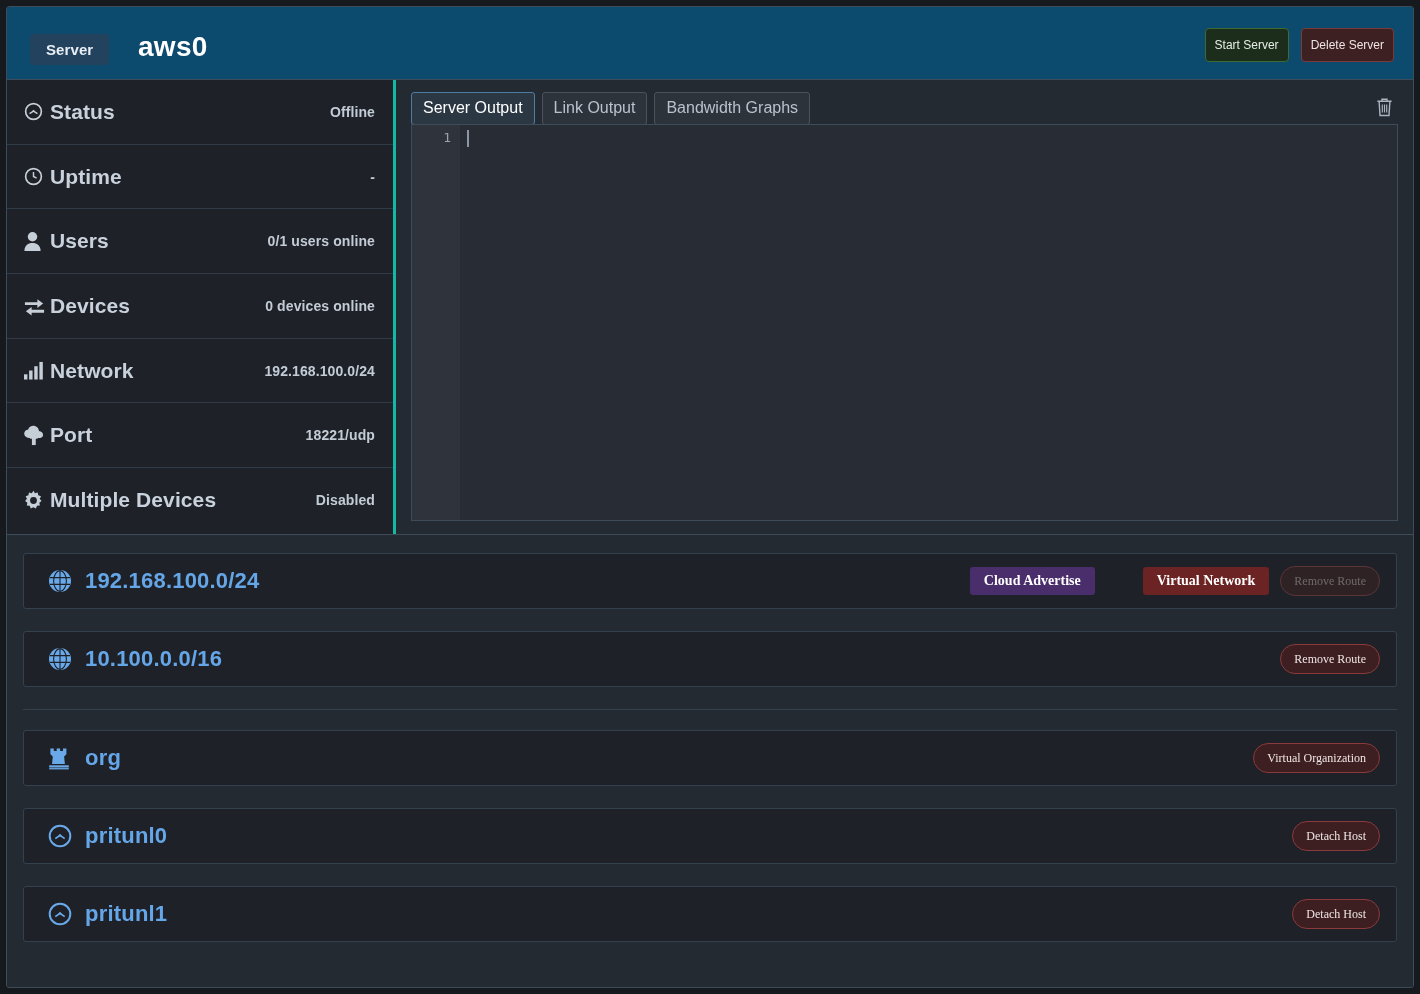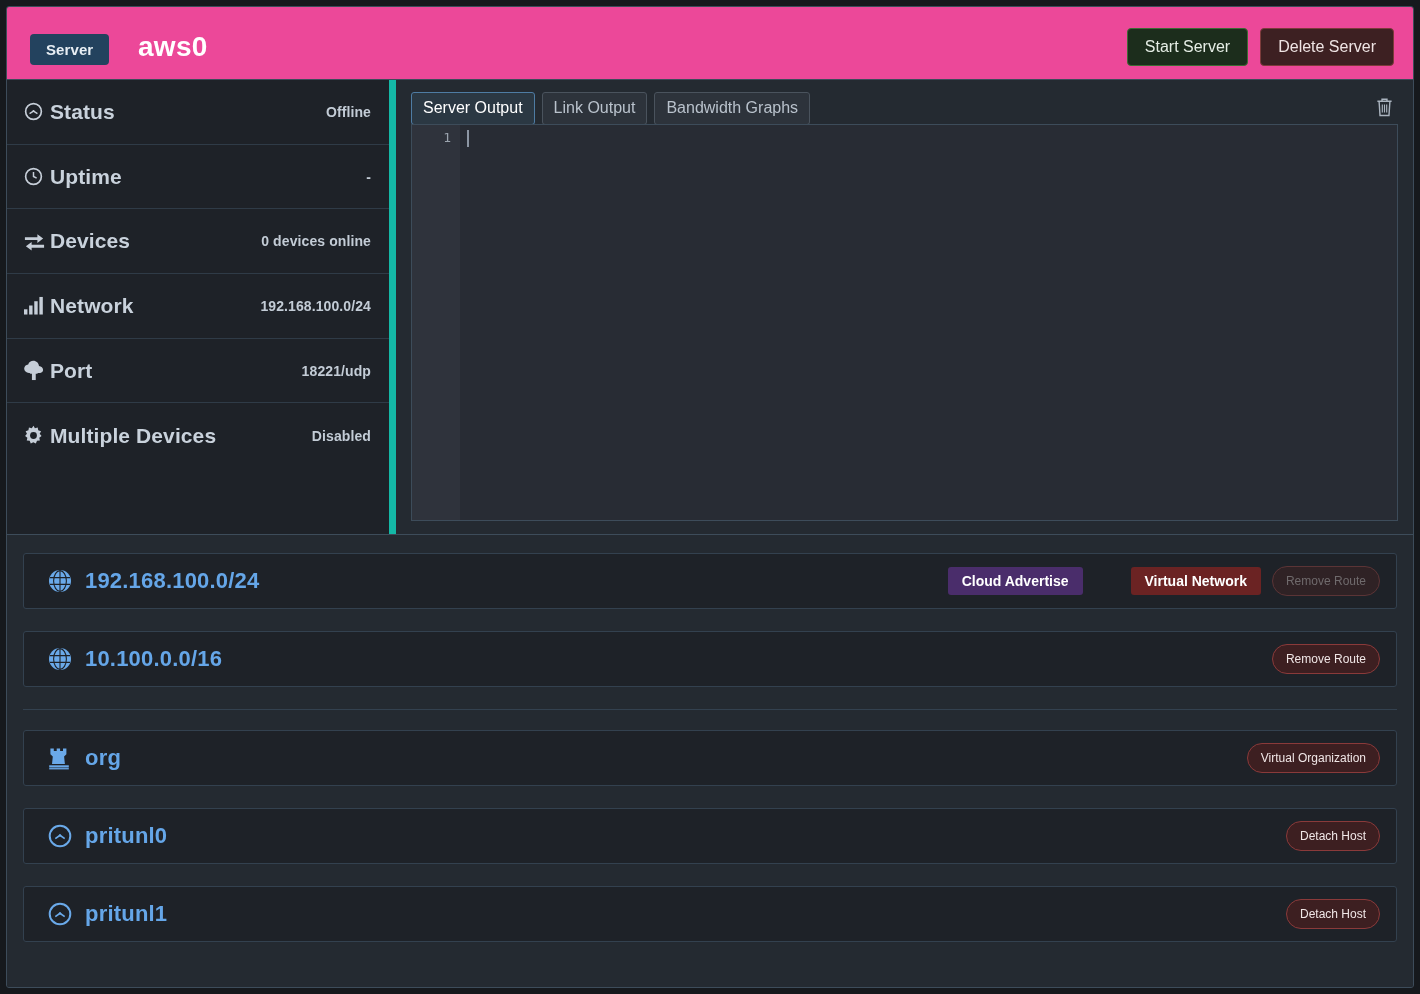--- a/index.html
+++ b/index.html
@@ -18,21 +18,21 @@
     background: #242a31;
     border: 1px solid #3d4c5a;
     border-radius: 3px;
     overflow: hidden;
   }
 
   
   .card-header {
     position: relative;
     height: 73px;
-    background: #ec4899;
+    background: #0c4a6e;
     border-bottom: 1px solid #3d4c5a;
   }
   .badge-server {
     position: absolute; left: 23px; top: 27px;
     background: #23425e;
     color: #e8eef4;
     font-size: 15px; font-weight: bold;
     padding: 7px 16px;
     border-radius: 4px;
     letter-spacing: .1px;
@@ -42,22 +42,22 @@
     font-size: 28px; font-weight: bold;
     color: #ffffff;
     letter-spacing: .3px;
   }
   .hdr-btns {
     position: absolute; right: 19px; top: 21px;
     display: flex; gap: 12px;
   }
   .btn {
     font-family: "Liberation Sans", sans-serif;
-    font-size: 16px;
-    padding: 10px 17px;
+    font-size: 12px;
+    padding: 10px 9px;
     border-radius: 4px;
     cursor: pointer;
     line-height: 1;
     white-space: nowrap;
   }
   .btn-green {
     background: #1c2d1c; color: #e6eee6; border: 1px solid #3d6b34;
   }
   .btn-red {
     background: #3d2022; color: #efe4e4; border: 1px solid #7c3b3b;
@@ -68,21 +68,21 @@
     position: relative;
     height: 455px;
     display: flex;
     border-bottom: 1px solid #3d4c5a;
   }
 
   
   .status-list {
     width: 389px;
     background: #1e2228;
-    border-right: 7px solid #14b8a6;
+    border-right: 3px solid #14b8a6;
     flex: 0 0 389px;
   }
   .status-row {
     display: flex; align-items: center;
     height: 64.7px;
     padding: 0 18px 0 16px;
     border-bottom: 1px solid #2f3b47;
     background: #1e2228;
   }
   .status-row:last-child { border-bottom: none; }
@@ -199,21 +199,21 @@
   }
   .row-ico svg { display: block; }
   .row-name {
     font-size: 22px; font-weight: bold;
     color: #65a6e8;
     margin-left: 9px;
     letter-spacing: .2px;
   }
   .row-actions {
     margin-left: auto;
-    display: flex; align-items: center; gap: 11px;
+    display: flex; align-items: center; gap: 11px; font-family: Liberation Serif, serif;
   }
   .pill {
     font-size: 14px; font-weight: bold;
     color: #ffffff;
     padding: 7px 14px;
     border-radius: 3px;
     white-space: nowrap;
     line-height: 1;
     cursor: pointer;
   }
@@ -272,20 +272,30 @@
         <span class="status-ico">
           <svg width="21" height="21" viewBox="0 0 24 24" fill="none" stroke="currentColor" stroke-width="1.9">
             <circle cx="12" cy="12" r="9"></circle>
             <path d="M12 6.8 L12 12 L15.6 13.8" stroke-width="1.7"></path>
           </svg>
         </span>
         <span class="status-label">Uptime</span>
         <span class="status-val">-</span>
       </div>
 
+      <div class="status-row">
+        <span class="status-ico">
+          <svg width="19" height="21" viewBox="0 0 20 22" fill="currentColor">
+            <circle cx="10" cy="6" r="5"></circle>
+            <path d="M1.5 21 C1.5 15.4 5.3 12.6 10 12.6 C14.7 12.6 18.5 15.4 18.5 21 Z"></path>
+          </svg>
+        </span>
+        <span class="status-label">Users</span>
+        <span class="status-val">0/1 users online</span>
+      </div>
 
       <div class="status-row">
         <span class="status-ico">
           <svg width="23" height="20" viewBox="0 0 24 20" fill="currentColor">
             <path d="M2 6 h13 v-3 l6 4.5 -6 4.5 v-3 H2 Z"></path>
             <path d="M22 14 h-13 v-3 l-6 4.5 6 4.5 v-3 h13 Z"></path>
           </svg>
         </span>
         <span class="status-label">Devices</span>
         <span class="status-val">0 devices online</span>

